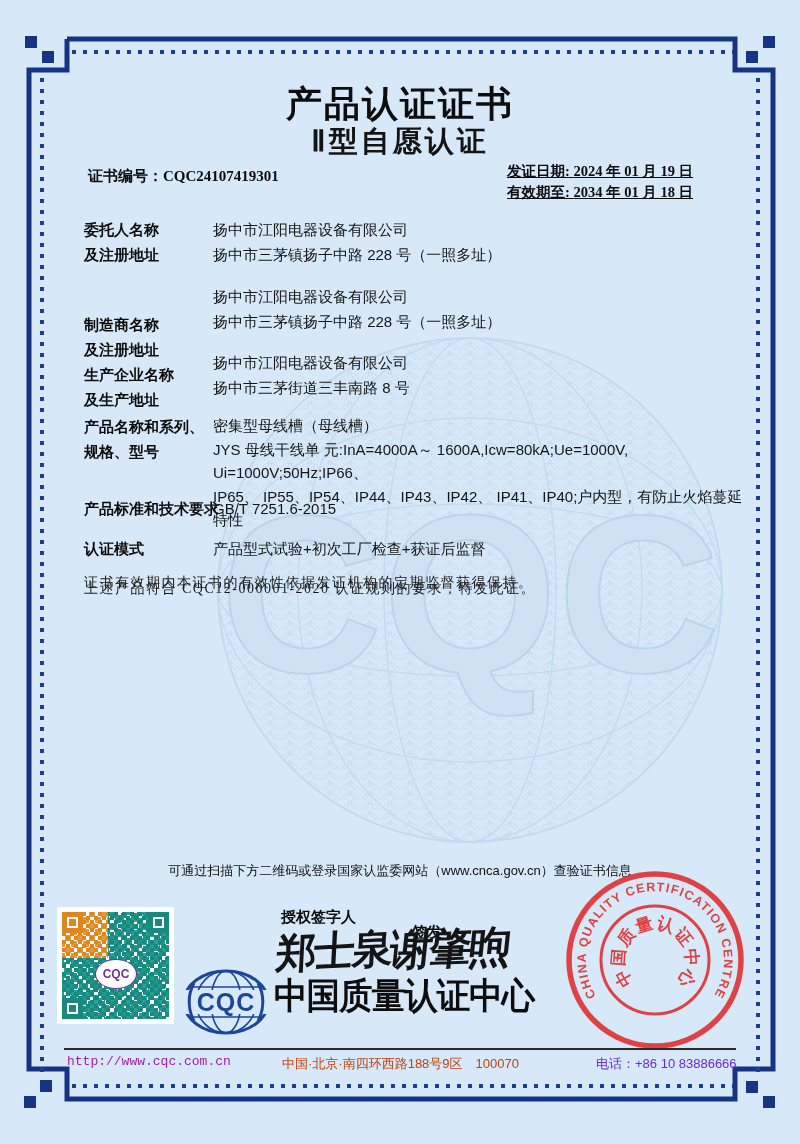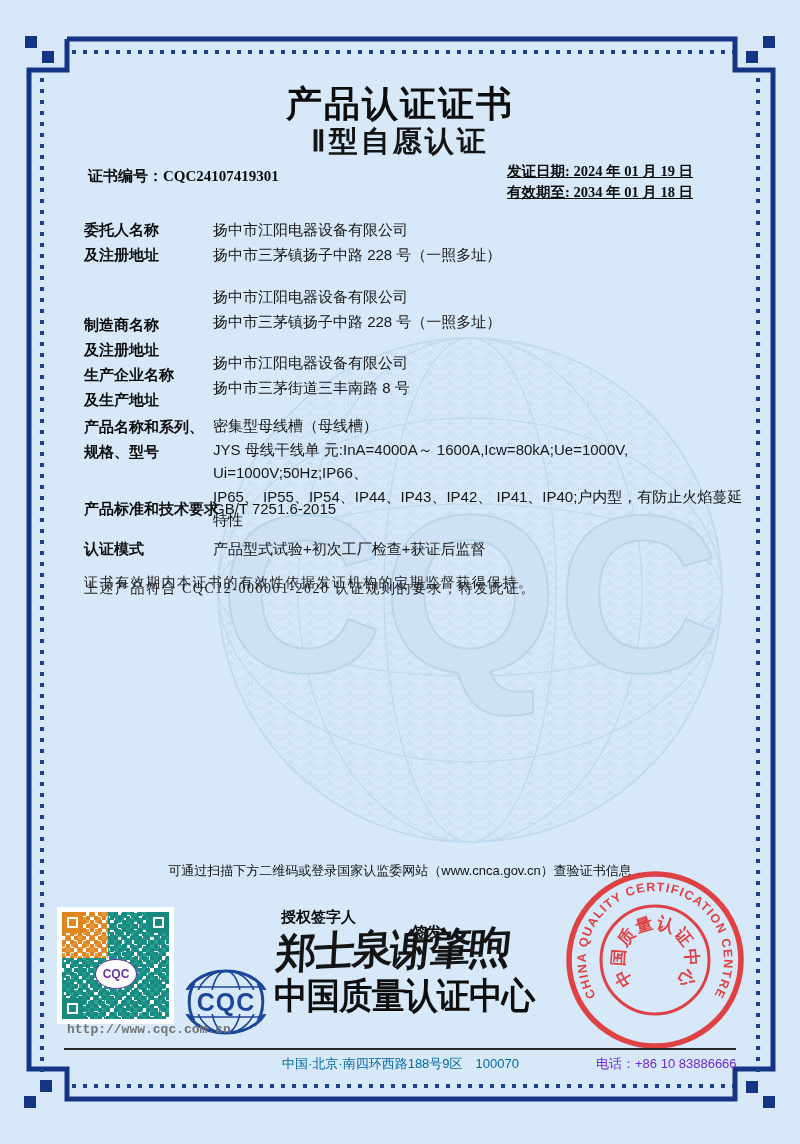--- a/index.html
+++ b/index.html
@@ -51,23 +51,23 @@
   .finder::after{content:"";position:absolute;left:2px;top:2px;width:7px;height:7px;background:#17897e;}
   .finder.tl{left:0;top:0;border-color:#e0861f;}
   .finder.tl::after{background:#e0861f;}
   .finder.tr{right:0;top:0;}
   .finder.bl{left:0;bottom:0;}
   .qr-logo{position:absolute;left:33px;top:47px;width:40px;height:28px;background:#fff;
            border:1.5px solid #6b2fa0;border-radius:50%;display:flex;align-items:center;
            justify-content:center;font-size:12px;font-weight:700;color:#6b2fa0;}
 
   .footer-rule{left:64px;top:1048px;width:672px;height:2px;background:#2a2a2a;}
-  .footer-url{left:67px;top:1022px;font-family:"Liberation Mono",monospace;font-size:13px;
-              font-weight:700;color:#737373;}
-  .footer-address{left:282px;top:1055px;font-size:13px;color:#0369a1;}
+  .footer-url{left:67px;top:1054px;font-family:"Liberation Mono",monospace;font-size:13px;
+              font-weight:400;color:#a21caf;}
+  .footer-address{left:282px;top:1055px;font-size:13px;color:#c2410c;}
   .footer-phone{left:596px;top:1055px;font-size:13px;color:#6d28d9;}
 
   .stamp{left:560px;top:865px;opacity:0.9;}
 </style>
 </head>
 <body>
 
 <div class="page">
 
   <svg class="abs" style="left:0;top:0;opacity:0.5;" width="800" height="1144" viewBox="0 0 800 1144">

